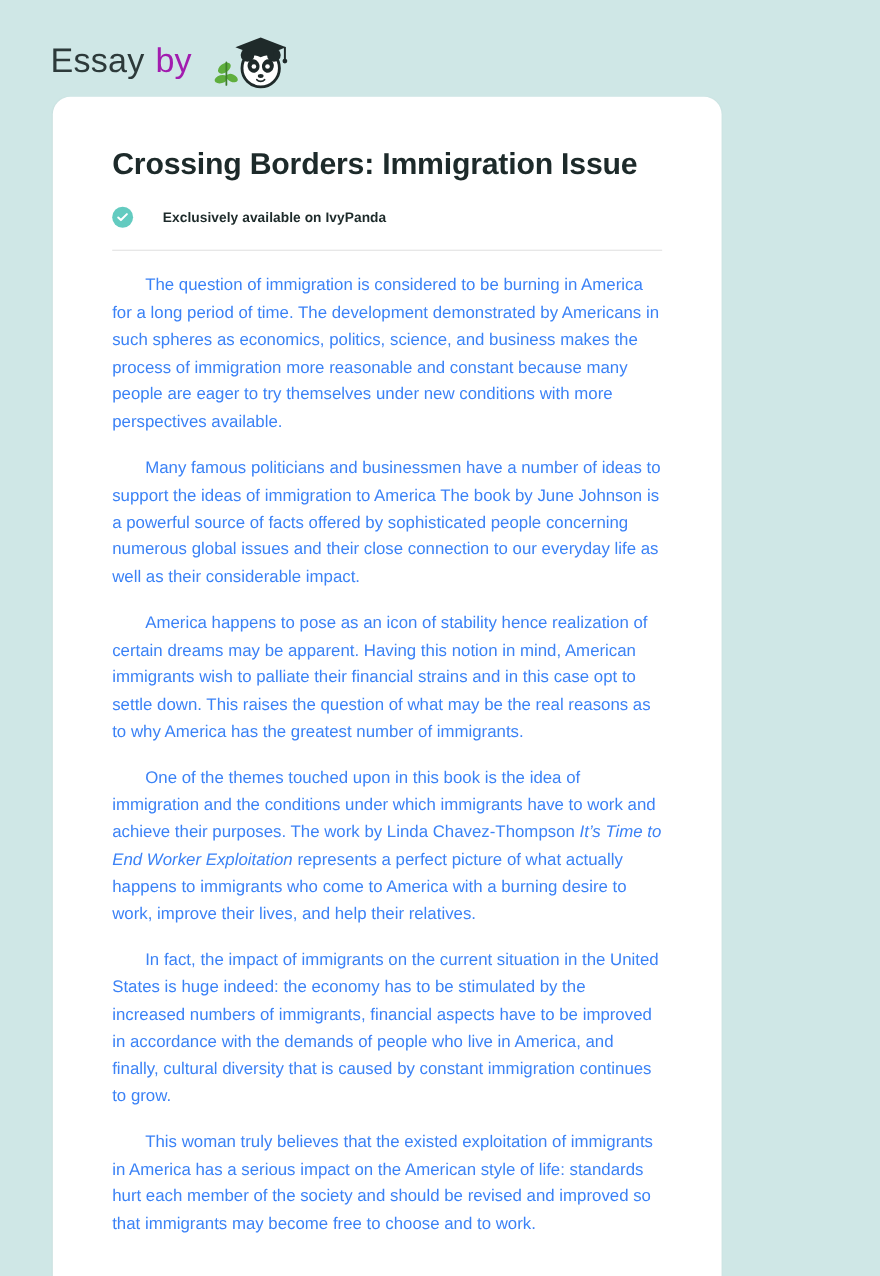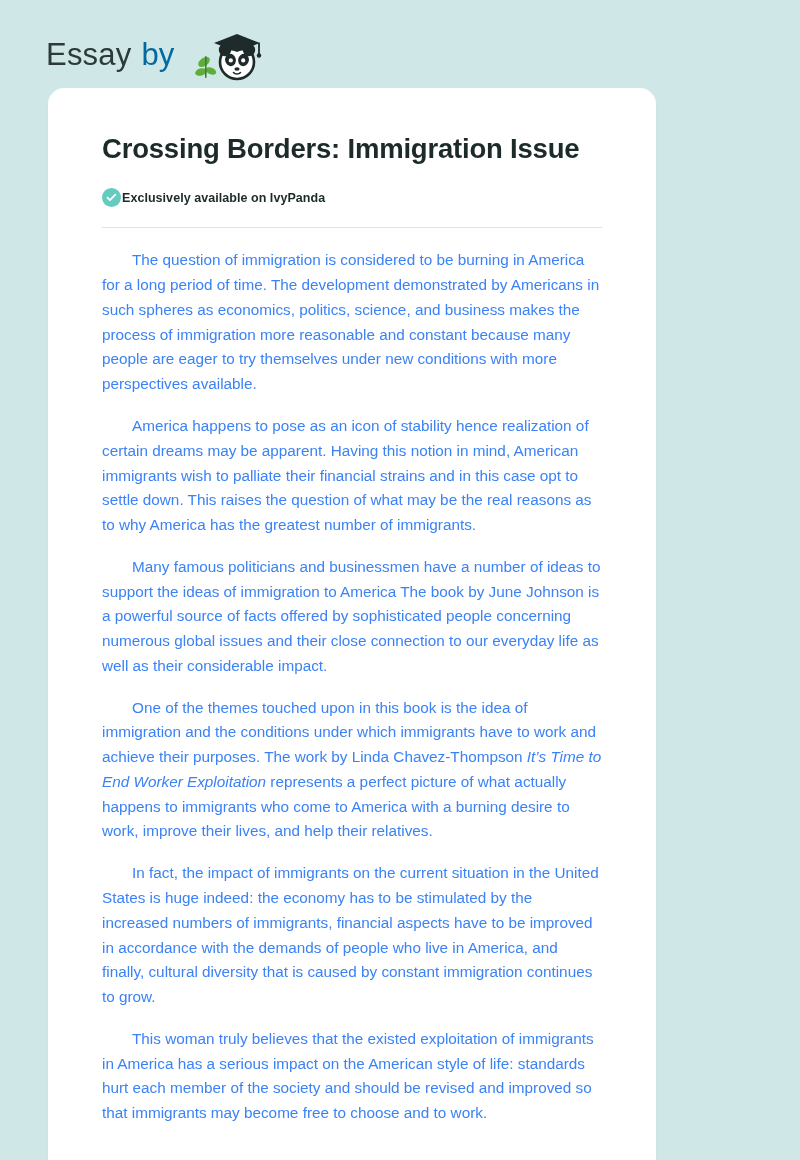--- a/index.html
+++ b/index.html
@@ -30,21 +30,21 @@
     box-sizing: border-box;
   }
   .brand-essay {
     font-size: 31px;
     color: #2d3a3a;
     letter-spacing: .2px;
     font-weight: 400;
   }
   .brand-by {
     font-size: 31px;
-    color: #0369a1;
+    color: #a21caf;
     margin-left: 10px;
     font-weight: 400;
   }
   .brand-logo {
     display: flex;
     align-items: center;
     margin-left: 18px;
   }
   .panda-mark {
     width: 86px;
@@ -83,21 +83,21 @@
     font-weight: 700;
     color: #1d2a2a;
     line-height: 1.25;
     margin: 0 0 22px 0;
     letter-spacing: -0.2px;
   }
 
   .badge-row {
     display: flex;
     align-items: center;
-    gap: 1px;
+    gap: 27px;
     margin-bottom: 20px;
   }
   .badge-check {
     width: 19px;
     height: 19px;
     border-radius: 50%;
     background: #63cbc0;
     display: inline-flex;
     align-items: center;
     justify-content: center;
@@ -180,21 +180,21 @@
           <path d="M1.6 6.2 L4.3 8.8 L10.2 2.9" stroke="#ffffff" stroke-width="2" fill="none" stroke-linecap="round" stroke-linejoin="round"></path>
         </svg>
       </span>
       <span class="badge-text">Exclusively available on IvyPanda</span>
     </div>
 
     <hr class="divider">
 
     <div>
       <p class="para"><span>The question of immigration is considered to be burning in America for a long period of time. The development demonstrated by Americans in such spheres as economics, politics, science, and business makes the process of immigration more reasonable and constant because many people are eager to try themselves under new conditions with more perspectives available.</span></p>
+      <p class="para"><span>Many famous politicians and businessmen have a number of ideas to support the ideas of immigration to America The book by June Johnson is a powerful source of facts offered by sophisticated people concerning numerous global issues and their close connection to our everyday life as well as their considerable impact.</span></p>
       <p class="para"><span>America happens to pose as an icon of stability hence realization of certain dreams may be apparent. Having this notion in mind, American immigrants wish to palliate their financial strains and in this case opt to settle down. This raises the question of what may be the real reasons as to why America has the greatest number of immigrants.</span></p>
-      <p class="para"><span>Many famous politicians and businessmen have a number of ideas to support the ideas of immigration to America The book by June Johnson is a powerful source of facts offered by sophisticated people concerning numerous global issues and their close connection to our everyday life as well as their considerable impact.</span></p>
       <p class="para"><span>One of the themes touched upon in this book is the idea of immigration and the conditions under which immigrants have to work and achieve their purposes. The work by Linda Chavez-Thompson </span><i>It’s Time to End Worker Exploitation</i><span> represents a perfect picture of what actually happens to immigrants who come to America with a burning desire to work, improve their lives, and help their relatives.</span></p>
       <p class="para"><span>In fact, the impact of immigrants on the current situation in the United States is huge indeed: the economy has to be stimulated by the increased numbers of immigrants, financial aspects have to be improved in accordance with the demands of people who live in America, and finally, cultural diversity that is caused by constant immigration continues to grow.</span></p>
       <p class="para"><span>This woman truly believes that the existed exploitation of immigrants in America has a serious impact on the American style of life: standards hurt each member of the society and should be revised and improved so that immigrants may become free to choose and to work.</span></p>
     </div>
 
   </div>
 </div>
 
 </body></html>

